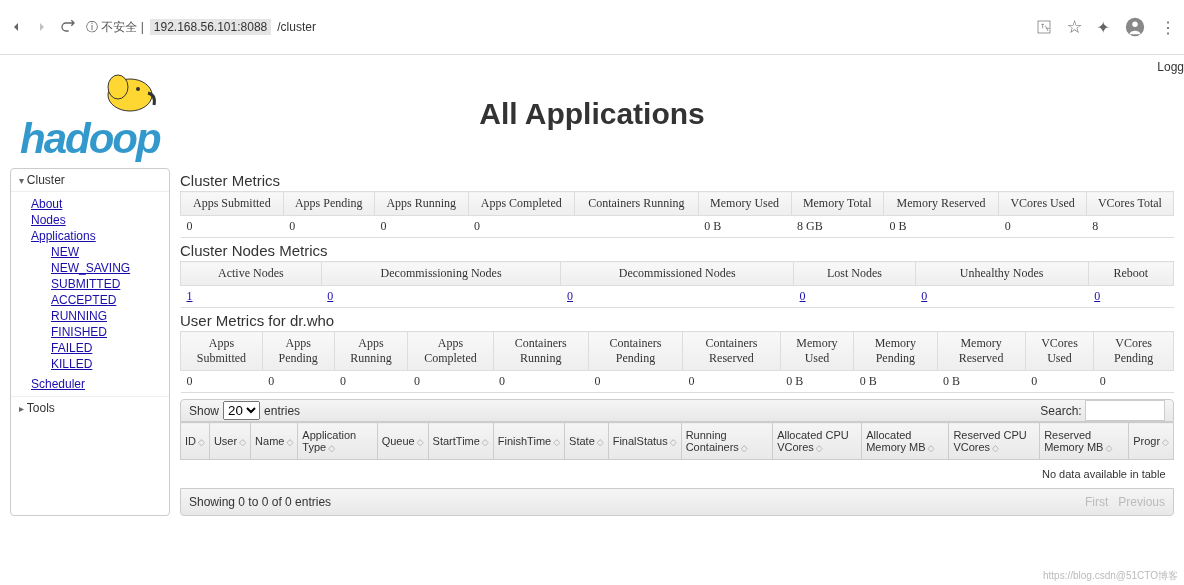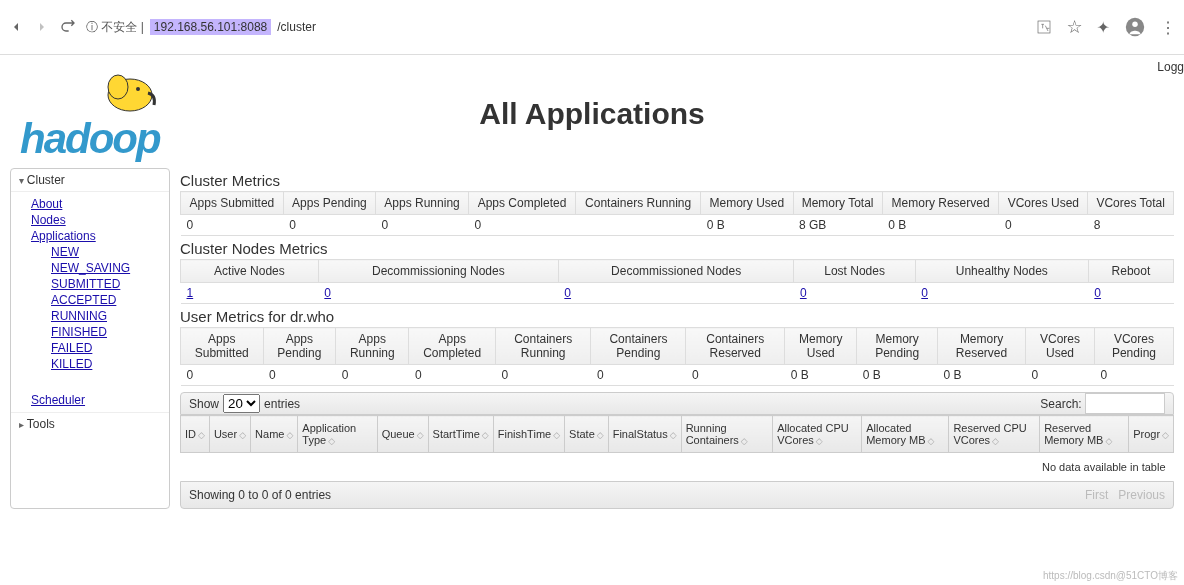--- a/index.html
+++ b/index.html
@@ -1,39 +1,39 @@
 <!DOCTYPE html>
 <html><head>
 <meta charset="utf-8">
 <style>
 * { box-sizing: border-box; margin: 0; padding: 0; }
 body { font-family: Arial, sans-serif; font-size: 13px; color: #333; background: #fff; }
 .browser-bar { display: flex; align-items: center; padding: 16px 8px; border-bottom: 1px solid #ddd; gap: 10px; }
 .browser-bar svg { width: 16px; height: 16px; fill: #666; }
 .url-box { display: flex; align-items: center; gap: 6px; flex: 0 0 auto; }
 .url-secure { font-size: 12px; color: #555; }
-.url-addr { background: #c4b5fd; padding: 1px 4px; font-size: 12px; }
+.url-addr { background: #e5e5e5; padding: 1px 4px; font-size: 12px; }
 .url-path { font-size: 12px; }
 .browser-right { margin-left: auto; display: flex; align-items: center; gap: 14px; }
 .header-row { display: flex; align-items: center; padding: 10px 20px 5px; position: relative; }
 .logo { display: flex; align-items: flex-end; flex-direction: column; }
 .logo-text { font-family: Arial, sans-serif; font-size: 42px; font-weight: bold; font-style: italic; color: #3399cc; letter-spacing: -2px; }
 .page-title { font-size: 30px; font-weight: bold; position: absolute; left: 50%; transform: translateX(-50%); }
 .logged { position: absolute; right: 0; top: 5px; font-size: 12px; }
 .layout { display: flex; padding: 0 10px 10px; gap: 10px; }
 .sidebar { width: 160px; border: 1px solid #ccc; border-radius: 4px; font-size: 12px; }
 .side-sec-title { padding: 4px 8px; border-bottom: 1px solid #eee; }
 .side-sec-title.collapsed::before { content: "▸ "; color: #666; font-size: 10px; }
 .side-sec-title.expanded::before { content: "▾ "; color: #666; font-size: 10px; }
 .side-links { padding: 4px 0 4px 20px; }
 .side-links a { display: block; color: #1a0dab; text-decoration: underline; padding: 1px 0; font-size: 12px; }
 .side-sublinks { padding-left: 20px; }
 .main { flex: 1; overflow-x: auto; }
 .sec-title { font-size: 15px; padding: 4px 0 2px; color: #333; }
-.metric-table { width: 100%; border-collapse: collapse; font-size: 12px; }
+.metric-table { width: 100%; border-collapse: collapse; font-size: 12px; font-family: Liberation Serif, serif; }
 .metric-table th { background: linear-gradient(#f8f8f8, #eee); border: 1px solid #ddd; padding: 4px 6px; font-weight: normal; text-align: center; }
 .metric-table td { border-bottom: 1px solid #ddd; padding: 3px 6px; text-align: left; }
 .metric-table td a { color: #1a0dab; text-decoration: underline; }
 .table-controls { background: linear-gradient(#f5f5f5, #e8e8e8); border: 1px solid #ccc; padding: 0 8px; display: flex; align-items: center; font-size: 12px; border-radius: 4px 4px 0 0; }
 .table-controls select { margin: 0 4px; }
 .table-controls .search-box { margin-left: auto; }
 .table-controls input { border: 1px solid #ccc; padding: 2px; width: 80px; }
 .apps-table { width: 100%; border-collapse: collapse; font-size: 11px; }
 .apps-table th { background: linear-gradient(#f5f5f5, #e8e8e8); border: 1px solid #ccc; padding: 6px 4px; font-weight: normal; text-align: left; position: relative; }
 .sort-icon { color: #aaa; font-size: 9px; margin-left: 2px; }
@@ -101,21 +101,21 @@
       <div class="side-sublinks">
         <a>NEW</a>
         <a>NEW_SAVING</a>
         <a>SUBMITTED</a>
         <a>ACCEPTED</a>
         <a>RUNNING</a>
         <a>FINISHED</a>
         <a>FAILED</a>
         <a>KILLED</a>
       </div>
-      <a style="margin-top:20px">Scheduler</a>
+      <a style="margin-top:4px">Scheduler</a>
     </div>
     <div class="side-sec-title collapsed" style="border-top:1px solid #eee;border-bottom:none">Tools</div>
   </div>
 
   <div class="main">
     <div class="sec-title">Cluster Metrics</div>
     <table class="metric-table">
       <thead>
           <tr id="cm-head">
             <th>Apps Submitted</th>

